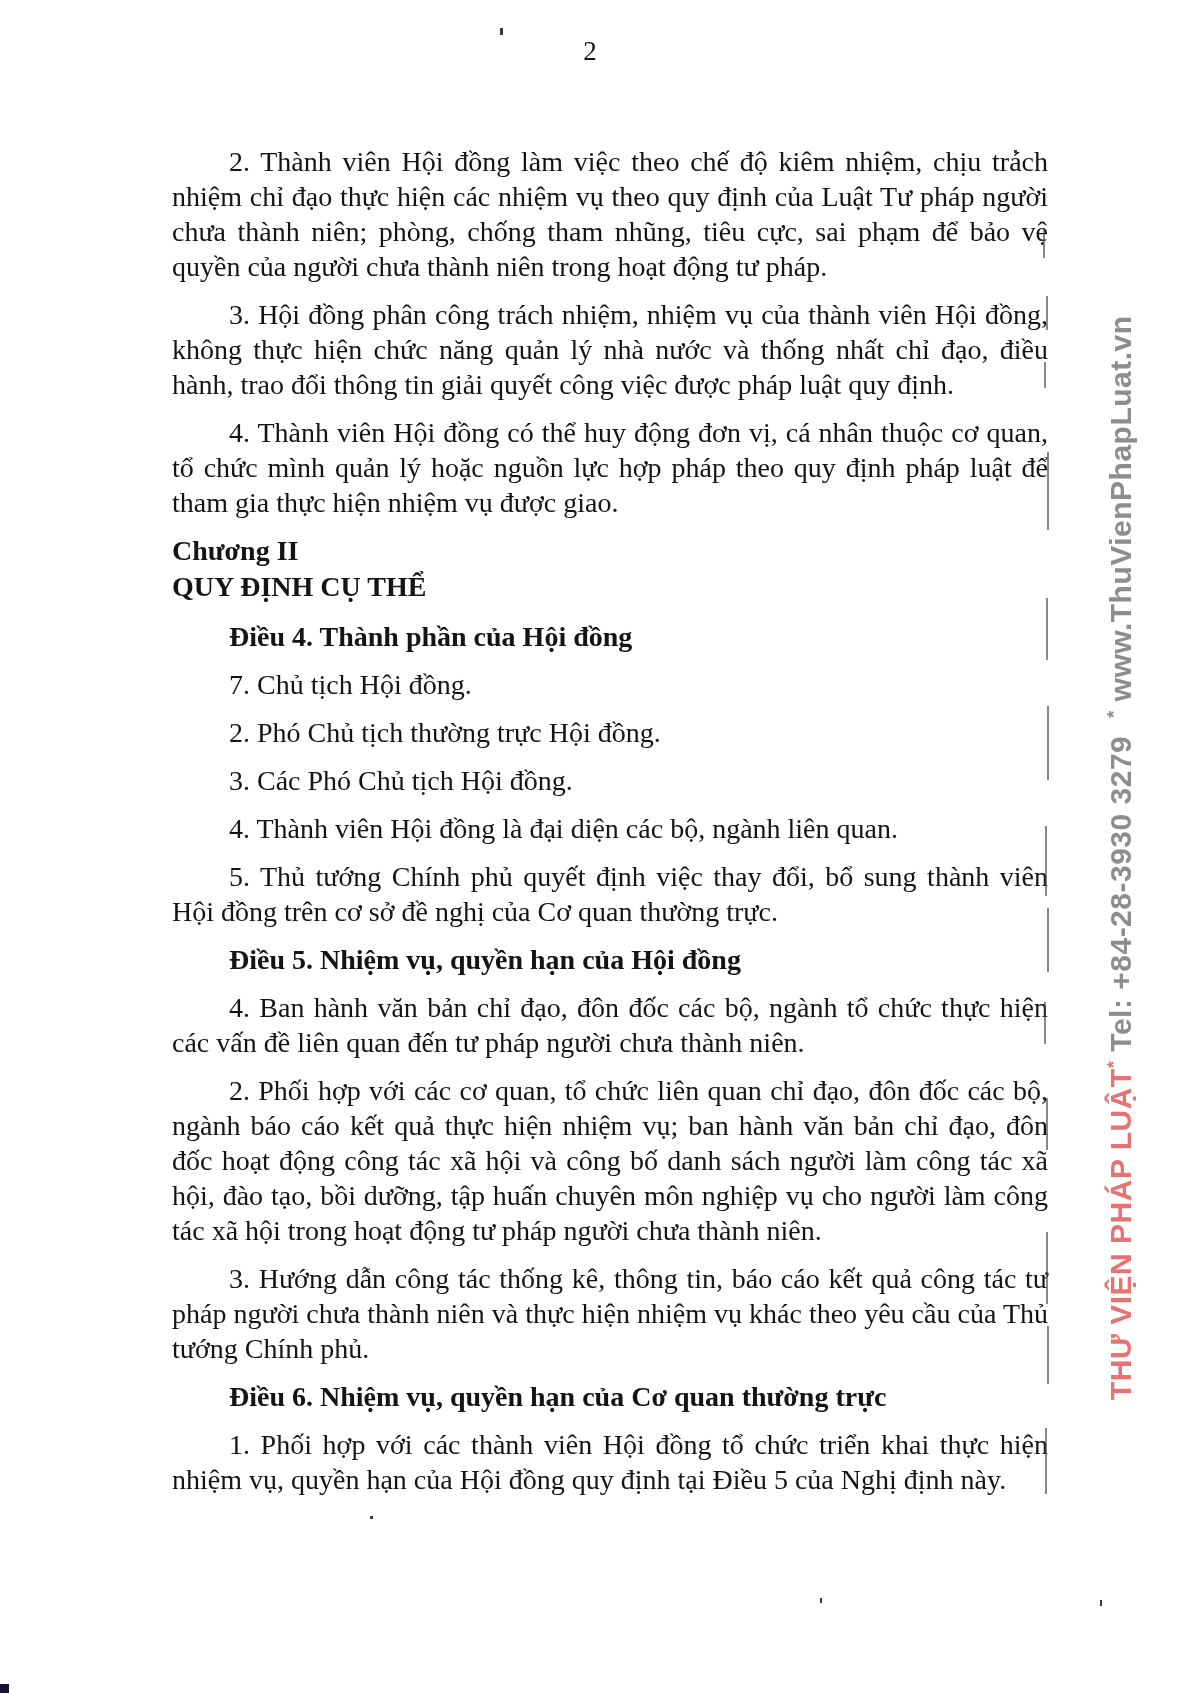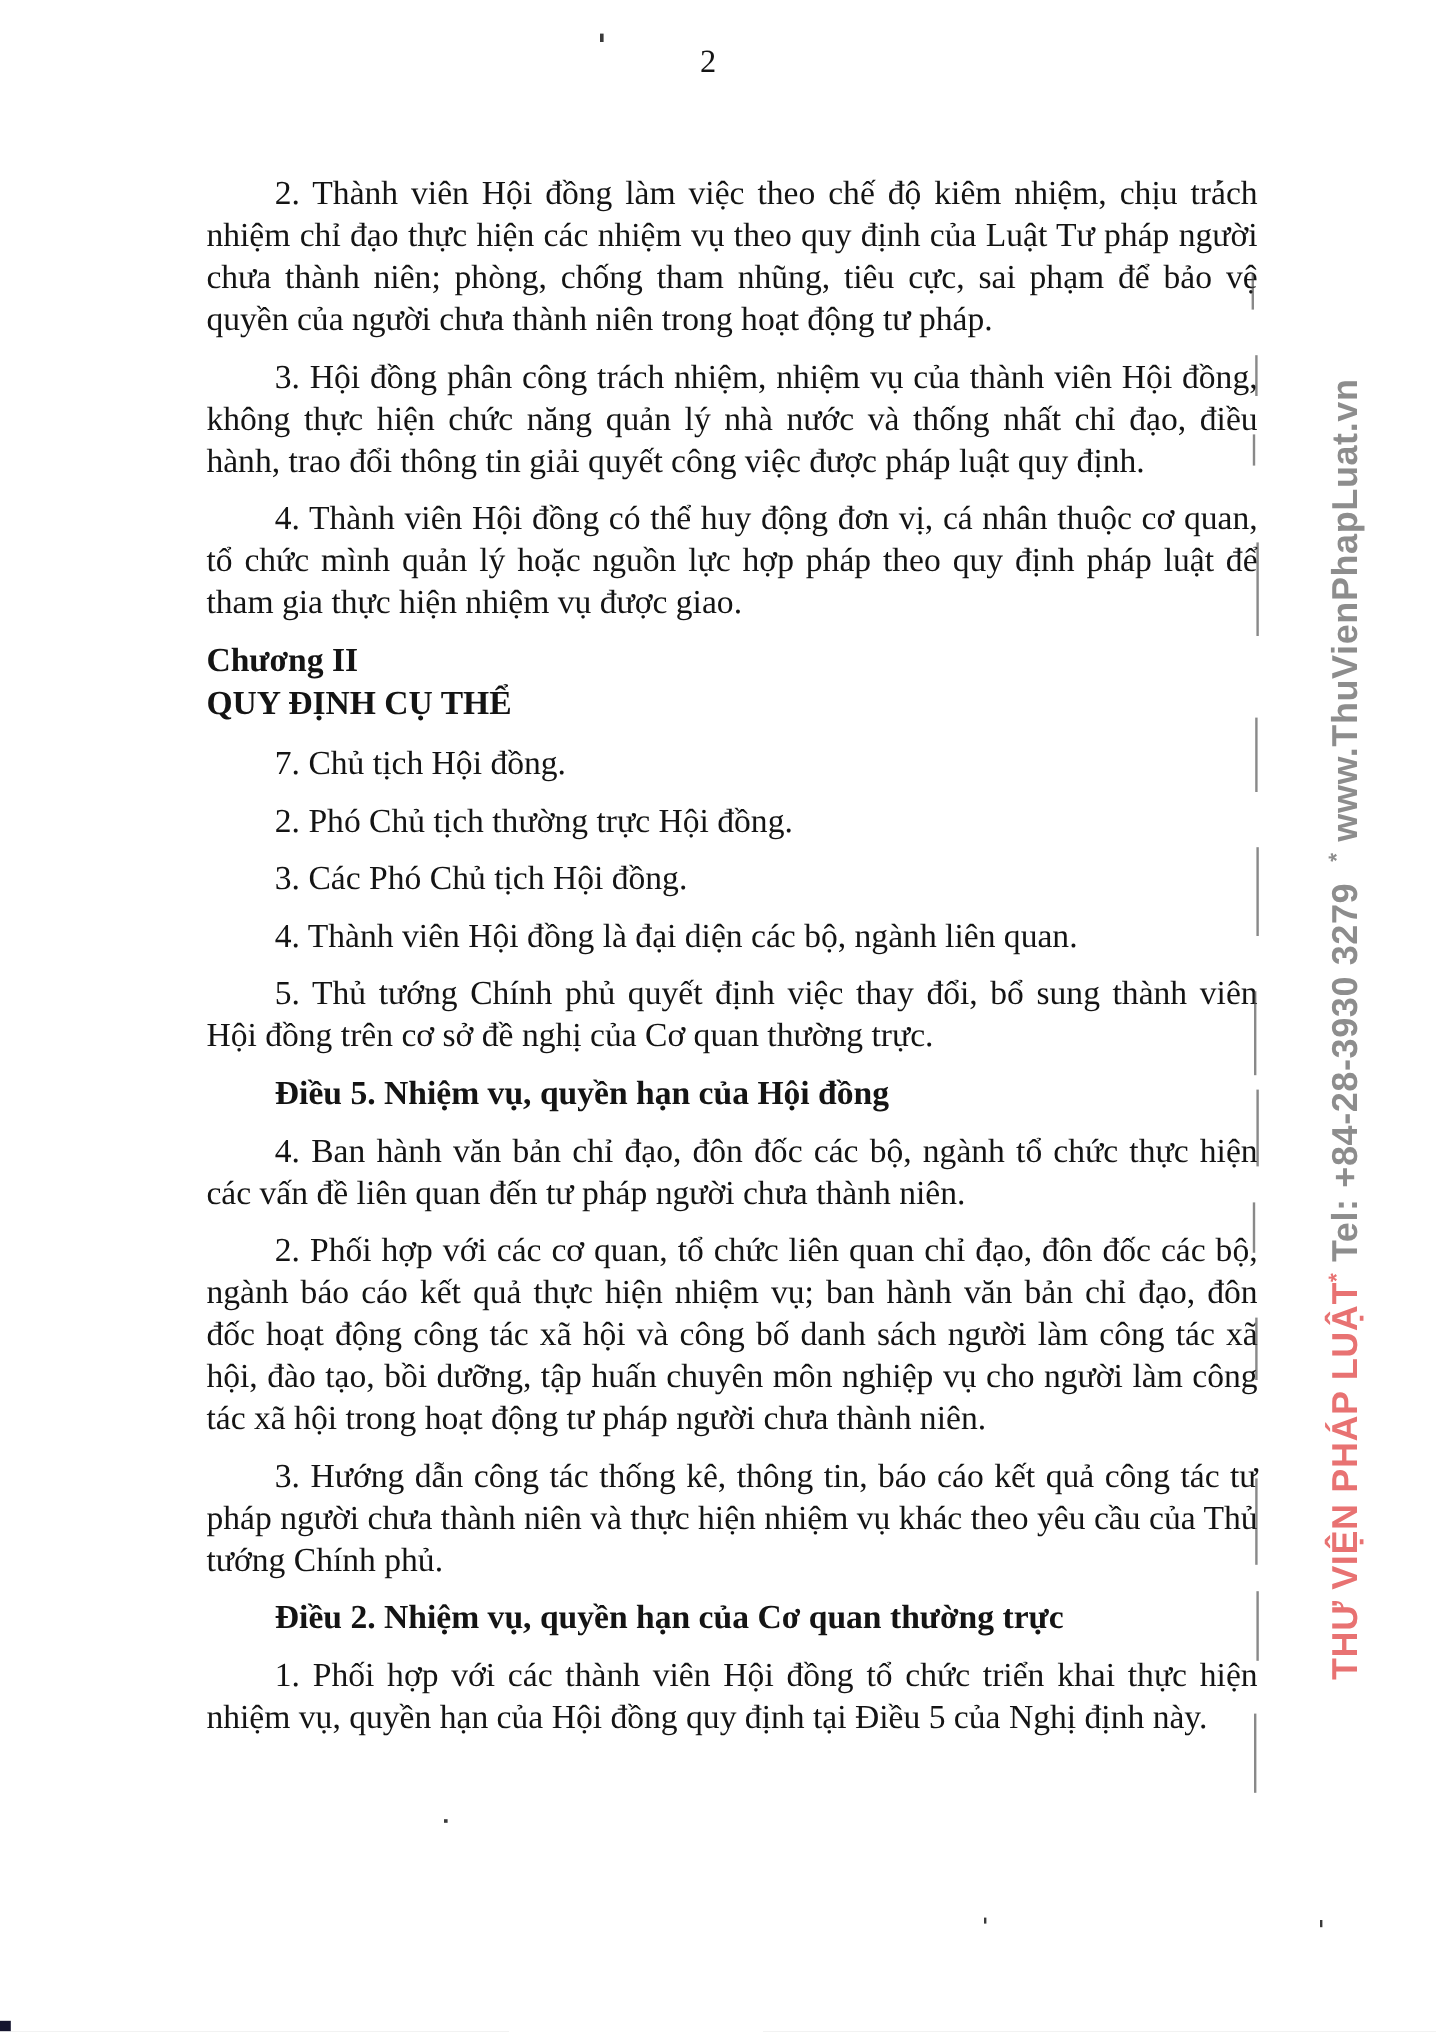--- a/index.html
+++ b/index.html
@@ -65,32 +65,33 @@
 
     <p>2. Thành viên Hội đồng làm việc theo chế độ kiêm nhiệm, chịu trách nhiệm chỉ đạo thực hiện các nhiệm vụ theo quy định của Luật Tư pháp người chưa thành niên; phòng, chống tham nhũng, tiêu cực, sai phạm để bảo vệ quyền của người chưa thành niên trong hoạt động tư pháp.</p>
     <p>3. Hội đồng phân công trách nhiệm, nhiệm vụ của thành viên Hội đồng, không thực hiện chức năng quản lý nhà nước và thống nhất chỉ đạo, điều hành, trao đổi thông tin giải quyết công việc được pháp luật quy định.</p>
     <p>4. Thành viên Hội đồng có thể huy động đơn vị, cá nhân thuộc cơ quan, tổ chức mình quản lý hoặc nguồn lực hợp pháp theo quy định pháp luật để tham gia thực hiện nhiệm vụ được giao.</p>
 
     <div class="chapter">
       <div>Chương II</div>
       <div>QUY ĐỊNH CỤ THỂ</div>
     </div>
 
+    <p class="article-heading">Điều 4. Thành phần của Hội đồng</p>
     <p>7. Chủ tịch Hội đồng.</p>
     <p>2. Phó Chủ tịch thường trực Hội đồng.</p>
     <p>3. Các Phó Chủ tịch Hội đồng.</p>
     <p>4. Thành viên Hội đồng là đại diện các bộ, ngành liên quan.</p>
     <p>5. Thủ tướng Chính phủ quyết định việc thay đổi, bổ sung thành viên Hội đồng trên cơ sở đề nghị của Cơ quan thường trực.</p>
 
     <p class="article-heading">Điều 5. Nhiệm vụ, quyền hạn của Hội đồng</p>
     <p>4. Ban hành văn bản chỉ đạo, đôn đốc các bộ, ngành tổ chức thực hiện các vấn đề liên quan đến tư pháp người chưa thành niên.</p>
     <p>2. Phối hợp với các cơ quan, tổ chức liên quan chỉ đạo, đôn đốc các bộ, ngành báo cáo kết quả thực hiện nhiệm vụ; ban hành văn bản chỉ đạo, đôn đốc hoạt động công tác xã hội và công bố danh sách người làm công tác xã hội, đào tạo, bồi dưỡng, tập huấn chuyên môn nghiệp vụ cho người làm công tác xã hội trong hoạt động tư pháp người chưa thành niên.</p>
     <p>3. Hướng dẫn công tác thống kê, thông tin, báo cáo kết quả công tác tư pháp người chưa thành niên và thực hiện nhiệm vụ khác theo yêu cầu của Thủ tướng Chính phủ.</p>
 
-    <p class="article-heading">Điều 2. Nhiệm vụ, quyền hạn của Cơ quan thường trực</p>
+    <p class="article-heading">Điều 6. Nhiệm vụ, quyền hạn của Cơ quan thường trực</p>
     <p>1. Phối hợp với các thành viên Hội đồng tổ chức triển khai thực hiện nhiệm vụ, quyền hạn của Hội đồng quy định tại Điều 5 của Nghị định này.</p>
 
   </div>
 
   <div class="watermark">
     <span class="wm-brand" style="color: rgb(232, 114, 114);">THƯ VIỆN PHÁP LUẬT</span><span class="wm-brand wm-sup" style="color: rgb(232, 114, 114);">*</span><span class="wm-info" style="color: rgb(141, 141, 141);">&nbsp;</span><span class="wm-info" style="color: rgb(141, 141, 141);">Tel: +84-28-3930 3279</span><span class="wm-info" style="color: rgb(141, 141, 141);">&nbsp;&nbsp;</span><span class="wm-info wm-sup" style="color: rgb(141, 141, 141);">*</span><span class="wm-info" style="color: rgb(141, 141, 141);">&nbsp;</span><span class="wm-info" style="color: rgb(141, 141, 141);">www.ThuVienPhapLuat.vn</span>
   </div>
 
   <div>
     <div class="artifact" style="left:1043px;top:228px;width:2px;height:30px;"></div>

